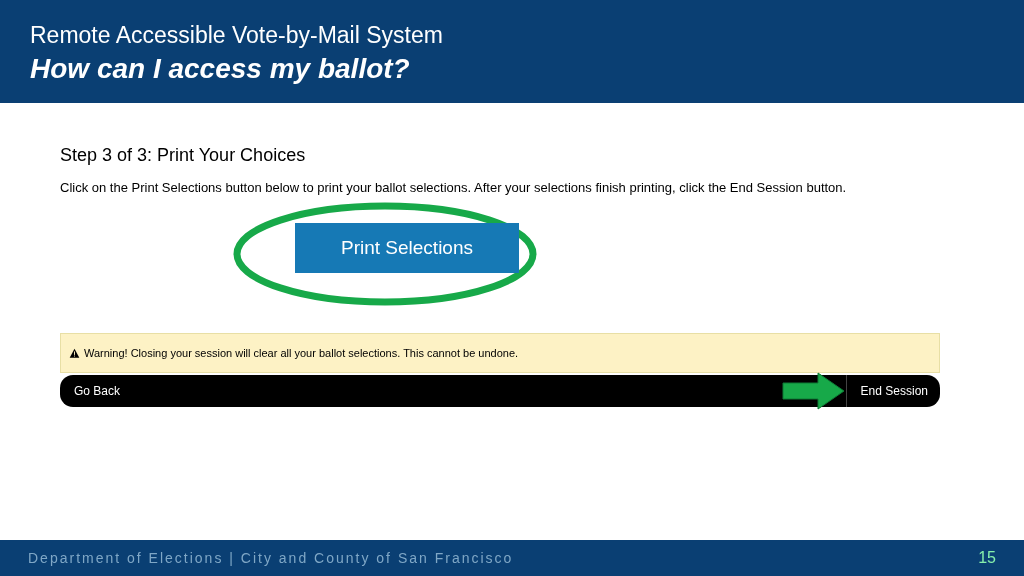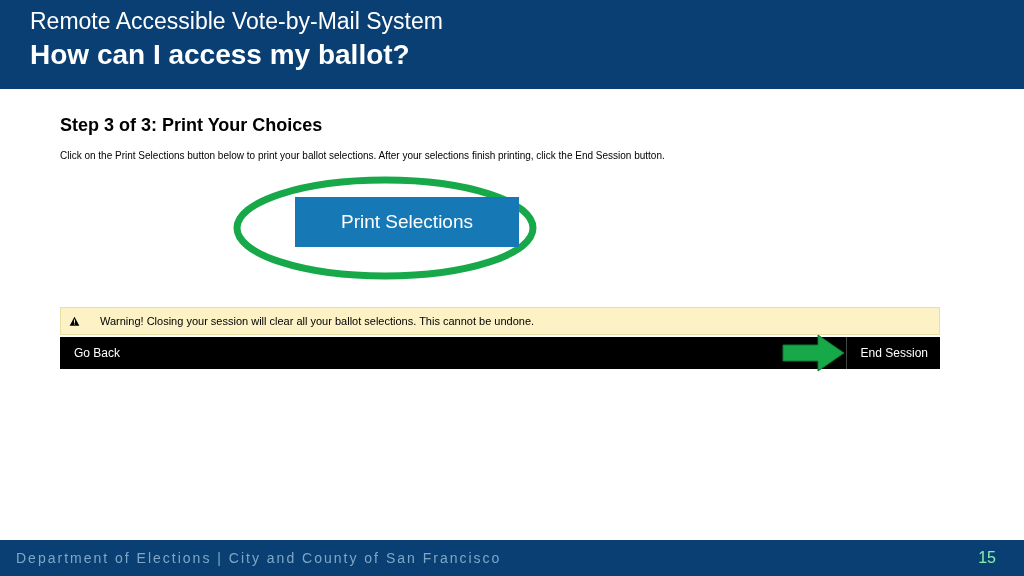--- a/index.html
+++ b/index.html
@@ -1,35 +1,35 @@
 <!DOCTYPE html>
 <html><head>
 <meta charset="utf-8">
 <style>
   * { box-sizing: border-box; margin: 0; padding: 0; }
   html, body { width: 1024px; height: 576px; font-family: Arial, Helvetica, sans-serif; background: #fff; overflow: hidden; }
   .slide { position: relative; width: 1024px; height: 576px; }
-  .header { background: #0a3f73; color: #fff; padding: 8px 30px 18px 30px; }
+  .header { background: #0a3f73; color: #fff; padding: 22px 30px 18px 30px; }
   .header .subtitle { font-size: 23px; font-weight: 400; margin-bottom: 4px; }
-  .header .title { font-size: 28px; font-weight: 700; }
+  .header .title { font-size: 28px; font-weight: 700; font-style: italic; }
   .content { padding: 26px 60px 0 60px; position: relative; }
-  .step-heading { font-size: 18px; font-weight: 700; margin-bottom: 14px; color: #000; }
-  .instruction { font-size: 10px; color: #000; margin-bottom: 16px; }
+  .step-heading { font-size: 18px; font-weight: 400; margin-bottom: 14px; color: #000; margin-top: 16px; }
+  .instruction { font-size: 13px; color: #000; margin-bottom: 8px; }
   .print-area { position: relative; height: 120px; margin-bottom: 10px; }
   .ellipse-highlight { position: absolute; left: 170px; top: -4px; width: 310px; height: 110px; }
   .ellipse-highlight svg { width: 100%; height: 100%; display: block; }
   .print-btn { position: absolute; left: 235px; top: 20px; background: #1679b5; color: #fff; font-size: 19px; padding: 14px 46px; border: none; cursor: pointer; }
-  .warning-bar { background: #fdf2c5; color: #000; font-size: 11px; padding: 7px 8px; width: 880px; border: 1px solid #e8dfa5; display: flex; align-items: center; gap: 20px; }
+  .warning-bar { background: #fdf2c5; color: #000; font-size: 11px; padding: 13px 8px; width: 880px; border: 1px solid #e8dfa5; display: flex; align-items: center; gap: 4px; }
   .warning-bar .warn-icon svg { width: 11px; height: 11px; display: block; }
-  .nav-bar { background: #000; color: #fff; width: 880px; height: 32px; display: flex; align-items: center; justify-content: space-between; font-size: 12px; position: relative; margin-top: 2px; }
+  .nav-bar { background: #000; color: #fff; width: 880px; height: 32px; display: flex; align-items: center; justify-content: space-between; font-size: 12px; position: relative; margin-top: 2px; border-radius: 13px; }
   .nav-bar .go-back { padding-left: 14px; cursor: pointer; }
   .nav-bar .end-session { padding-right: 12px; cursor: pointer; border-left: 1px solid #444; height: 100%; display:flex; align-items:center; padding-left:14px; }
   .arrow { position: absolute; right: 92px; top: -8px; width: 70px; height: 48px; pointer-events: none; }
   .arrow svg { width: 100%; height: 100%; display: block; }
-  .footer { position: absolute; bottom: 0; left: 0; width: 1024px; height: 36px; background: #0a3f73; color: #7fa7c6; display: flex; align-items: center; justify-content: space-between; padding: 0 28px 0 16px; font-size: 14px; letter-spacing: 2px; }
+  .footer { position: absolute; bottom: 0; left: 0; width: 1024px; height: 36px; background: #0a3f73; color: #7fa7c6; display: flex; align-items: center; justify-content: space-between; padding: 0 28px 0 28px; font-size: 14px; letter-spacing: 2px; }
   .footer .dept { font-weight: 300; }
   .footer .pagenum { color: #86efac; letter-spacing: 0; font-size: 16px; }
 </style>
 </head>
 <body>
 
 <div class="slide">
 
   <div class="header">
     <div class="subtitle">Remote Accessible Vote-by-Mail System</div>

